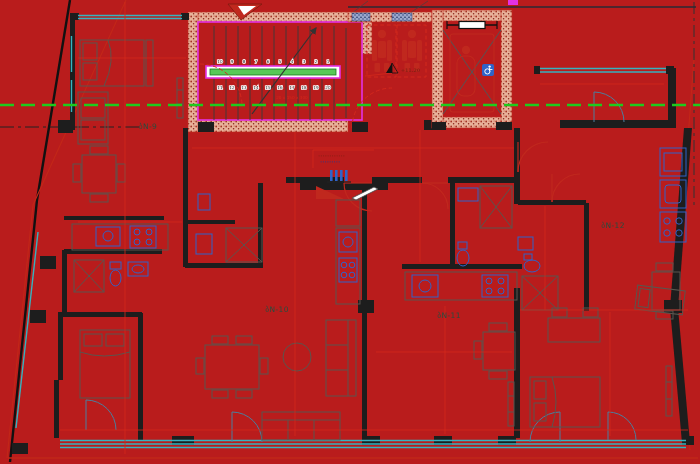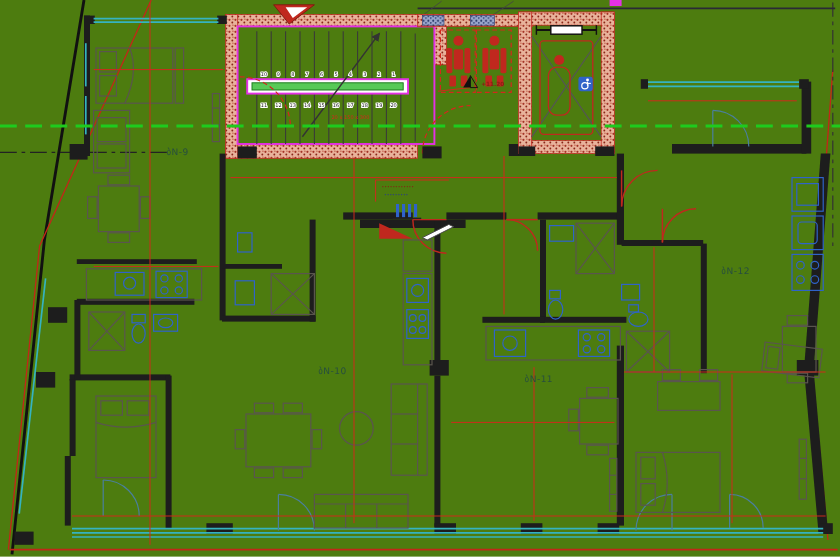--- a/index.html
+++ b/index.html
@@ -1,16 +1,16 @@
 <!DOCTYPE html>
 <html><head>
 <meta charset="utf-8">
 <style>
   html,body{margin:0;padding:0;background:#fff;}
-  .stage{position:relative;width:700px;height:464px;background:#4d7c0f;overflow:hidden;}
+  .stage{position:relative;width:700px;height:464px;background:#b91c1c;overflow:hidden;}
   svg{display:block;}
   text{font-family:"DejaVu Sans",sans-serif;}
   .w{fill:#1d1d1d;}
   .hz{fill:url(#brick);stroke:#c0281e;stroke-width:.6;}
   .nv{fill:url(#navy);stroke:#20306b;stroke-width:.5;}
   .rd{stroke:#d3281c;fill:none;stroke-width:.8;}
   .rdb{stroke:#c0281e;fill:none;stroke-width:1.2;}
   .rdd{stroke:#d3281c;fill:none;stroke-width:1;stroke-dasharray:4 2.6;}
   .cy{stroke:#35b3c0;fill:none;stroke-width:1.4;}
   .fx{stroke:#2f63c9;fill:none;stroke-width:1;}

